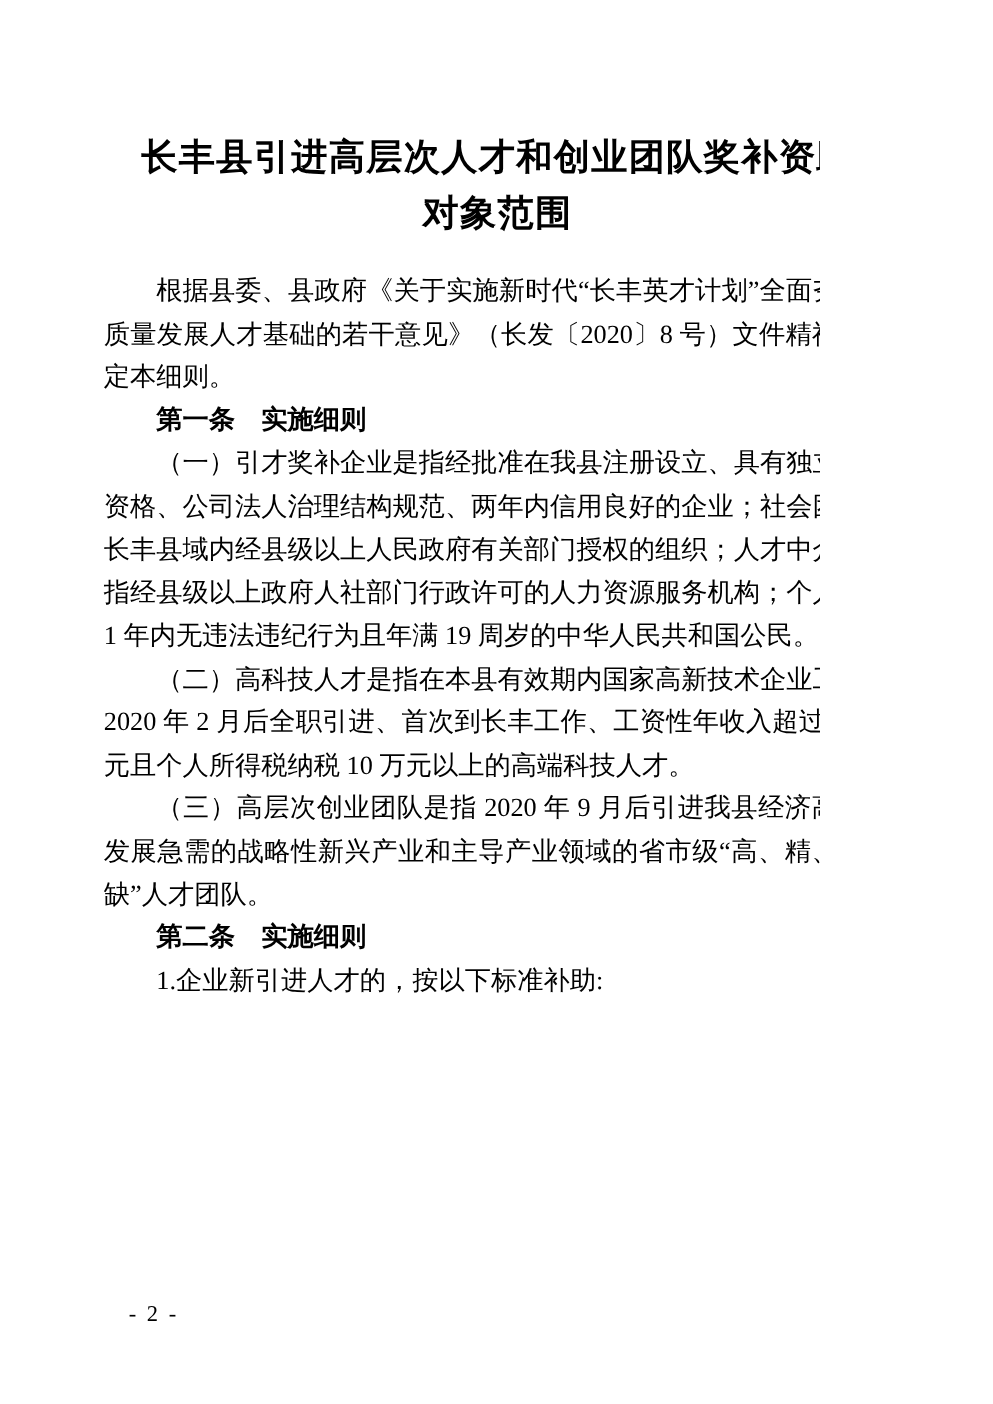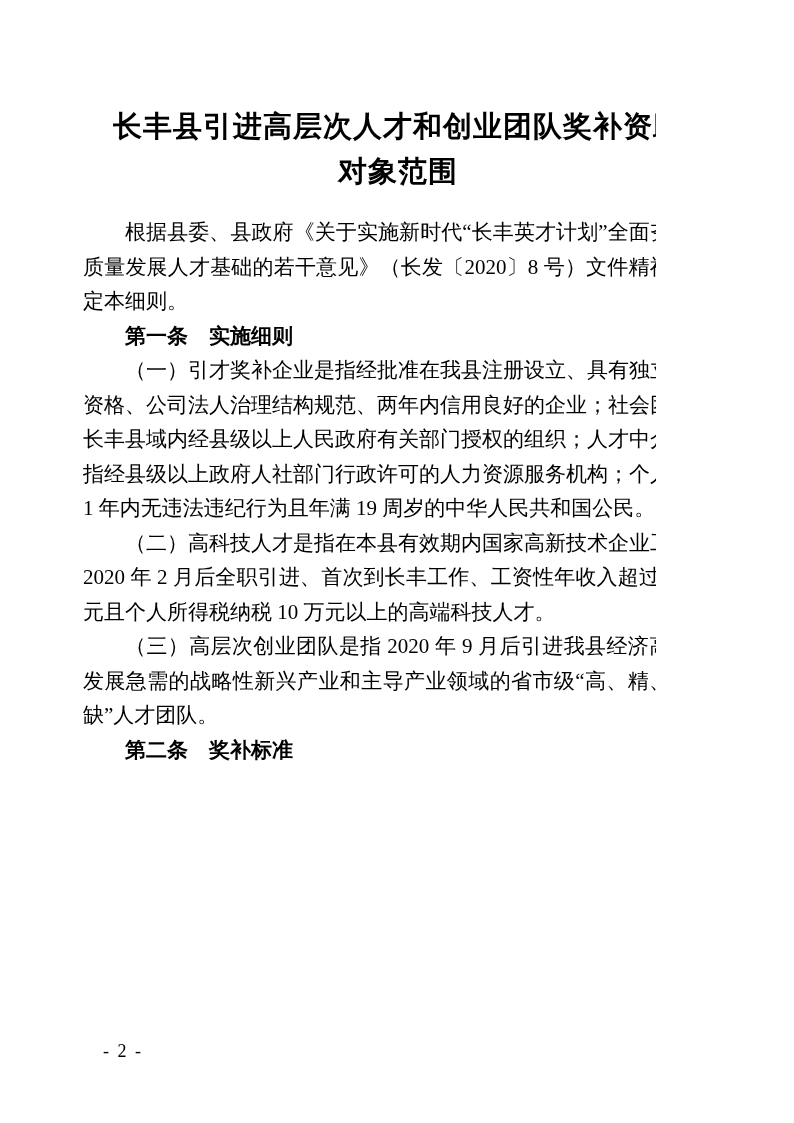--- a/index.html
+++ b/index.html
@@ -69,19 +69,20 @@
       <div>长丰县引进高层次人才和创业团队奖补资助</div>
       <div>对象范围</div>
     </div>
 
     <div class="doc-body">
       <p>根据县委、县政府《关于实施新时代“长丰英才计划”全面夯实高质量发展人才基础的若干意见》（长发〔2020〕8 号）文件精神，制定本细则。</p>
       <p class="section-heading">第一条　实施细则</p>
       <p>（一）引才奖补企业是指经批准在我县注册设立、具有独立法人资格、公司法人治理结构规范、两年内信用良好的企业；社会团体指长丰县域内经县级以上人民政府有关部门授权的组织；人才中介机构指经县级以上政府人社部门行政许可的人力资源服务机构；个人指近 1 年内无违法违纪行为且年满 19 周岁的中华人民共和国公民。</p>
       <p>（二）高科技人才是指在本县有效期内国家高新技术企业工作、2020 年 2 月后全职引进、首次到长丰工作、工资性年收入超过 50 万元且个人所得税纳税 10 万元以上的高端科技人才。</p>
       <p>（三）高层次创业团队是指 2020 年 9 月后引进我县经济高质量发展急需的战略性新兴产业和主导产业领域的省市级“高、精、尖、缺”人才团队。</p>
-      <p class="section-heading">第二条　奖补标准</p>
+      <p class="section-heading">第二条　实施细则</p>
+      <p>1.企业新引进人才的，按以下标准补助:</p>
     </div>
 
   </div>
 
   <div class="page-number">- 2 -</div>
 </div>
 
 </body></html>

